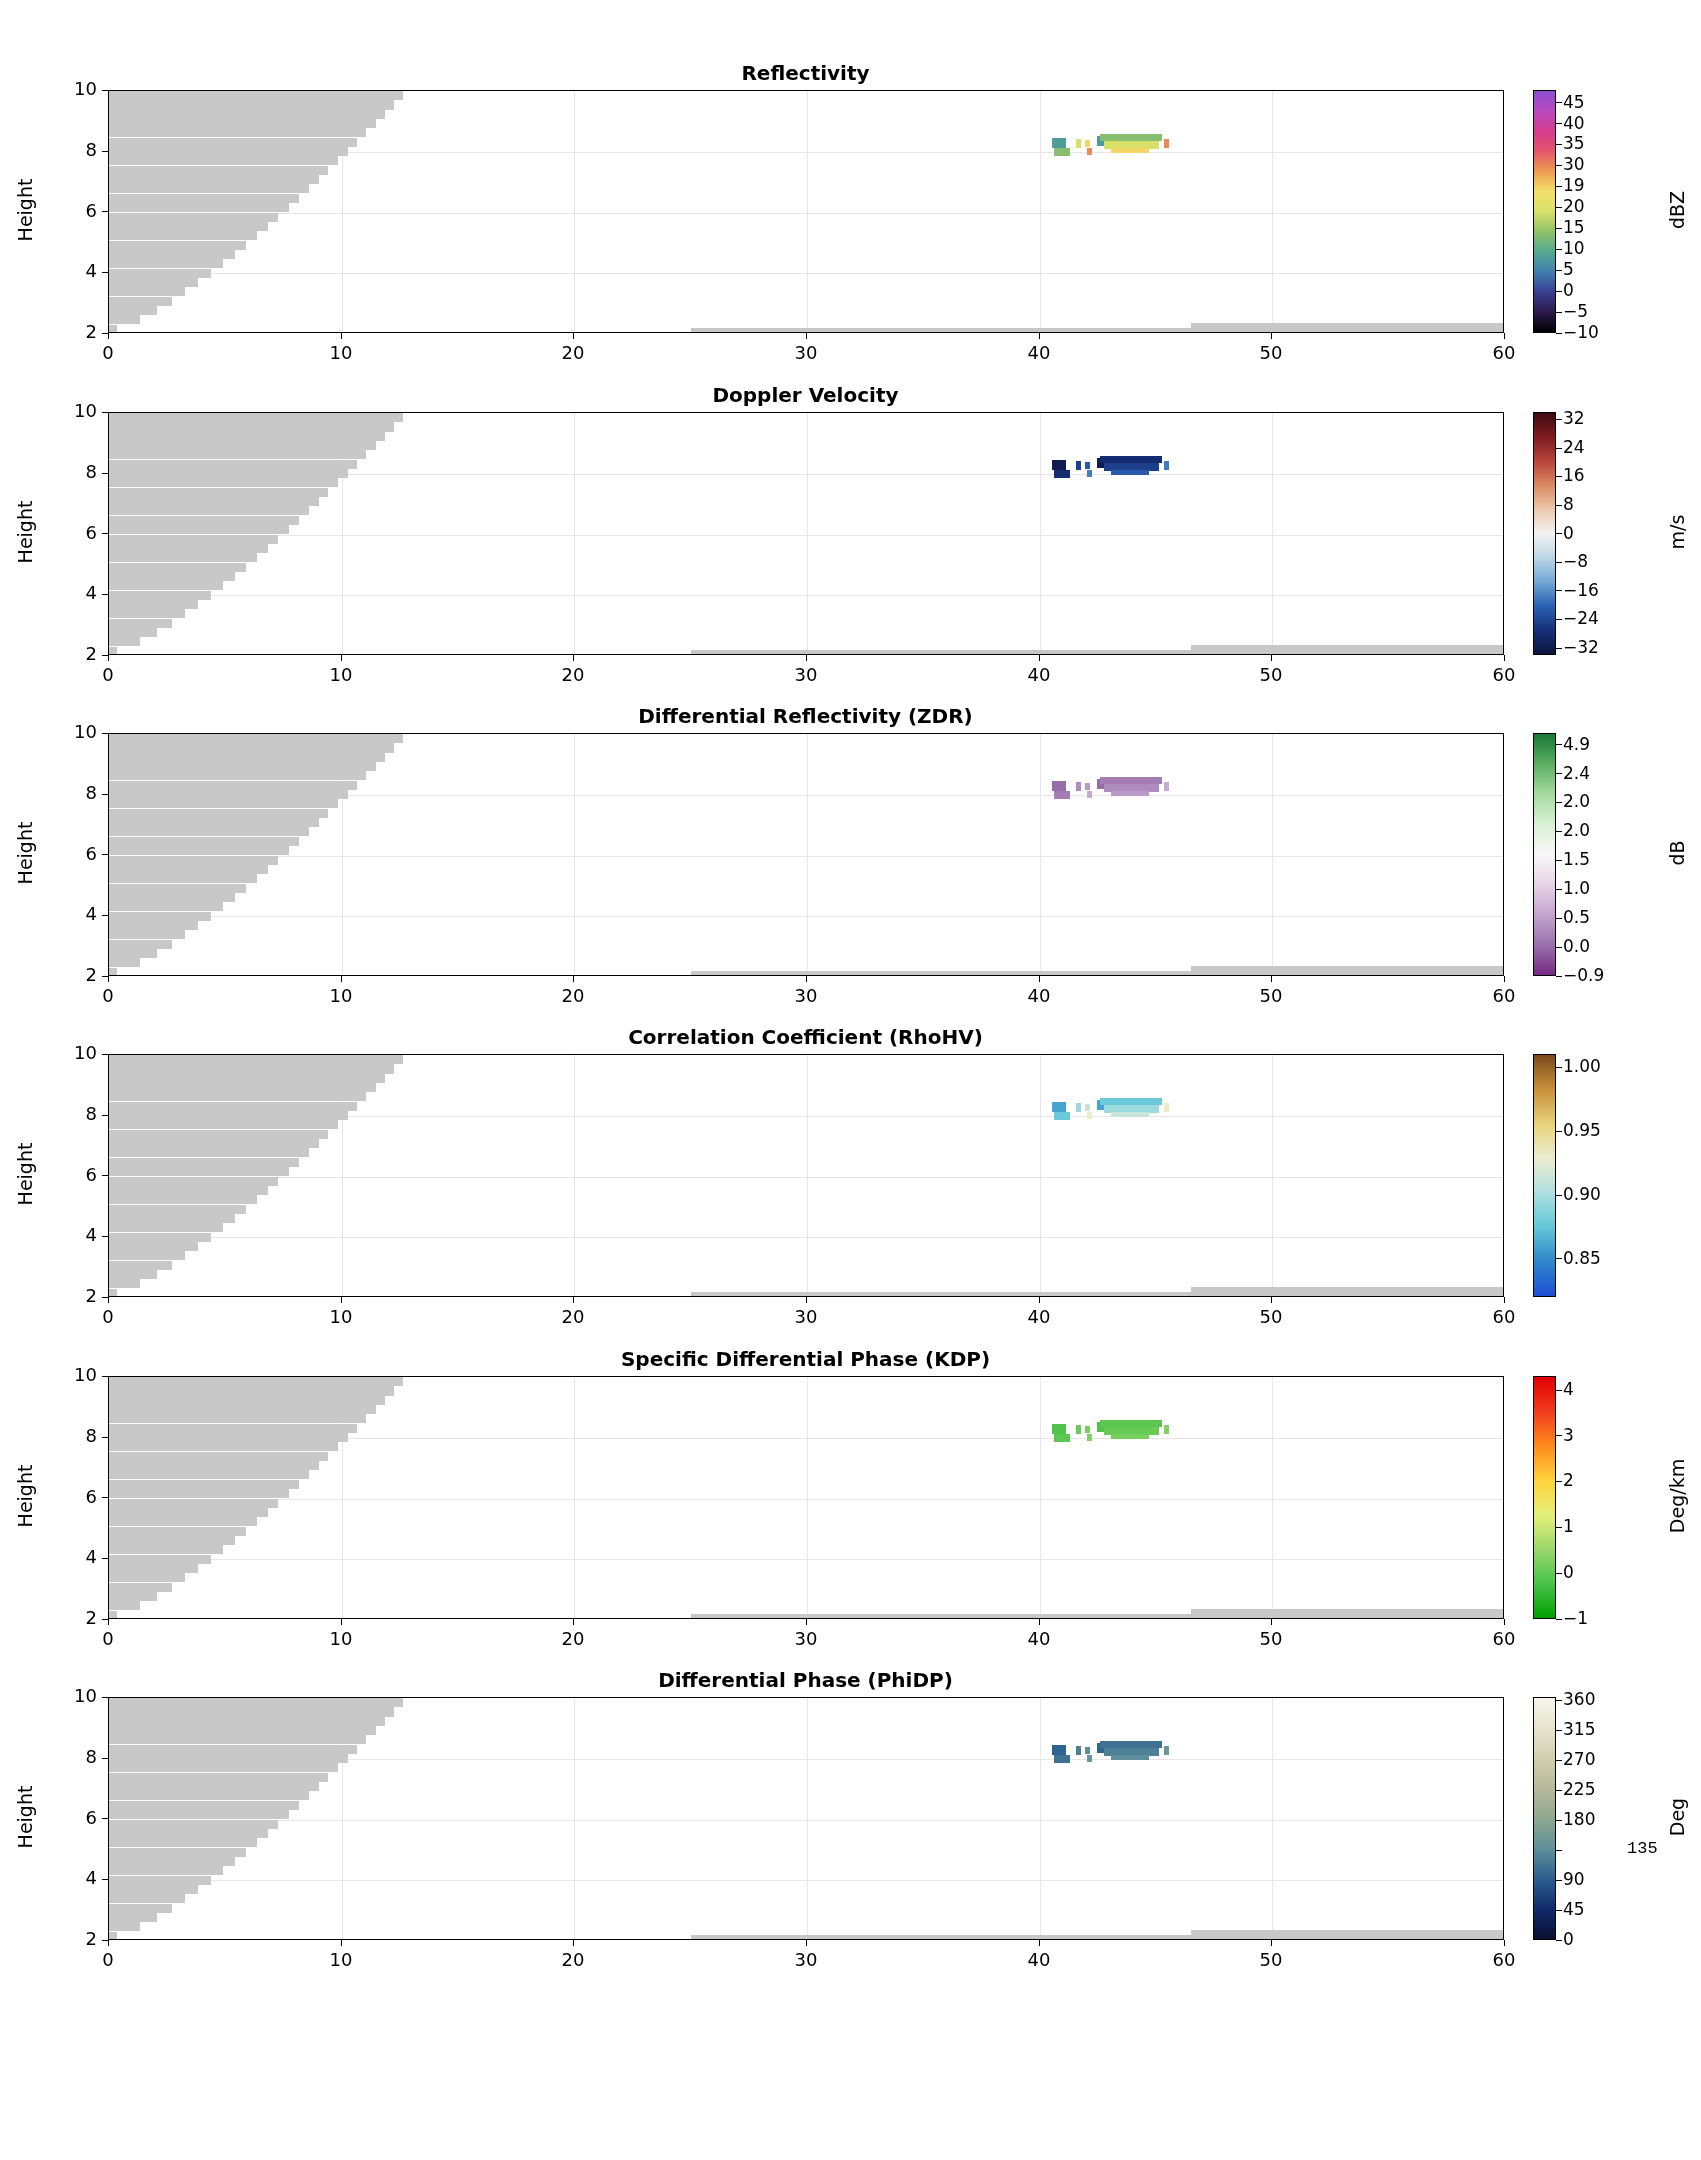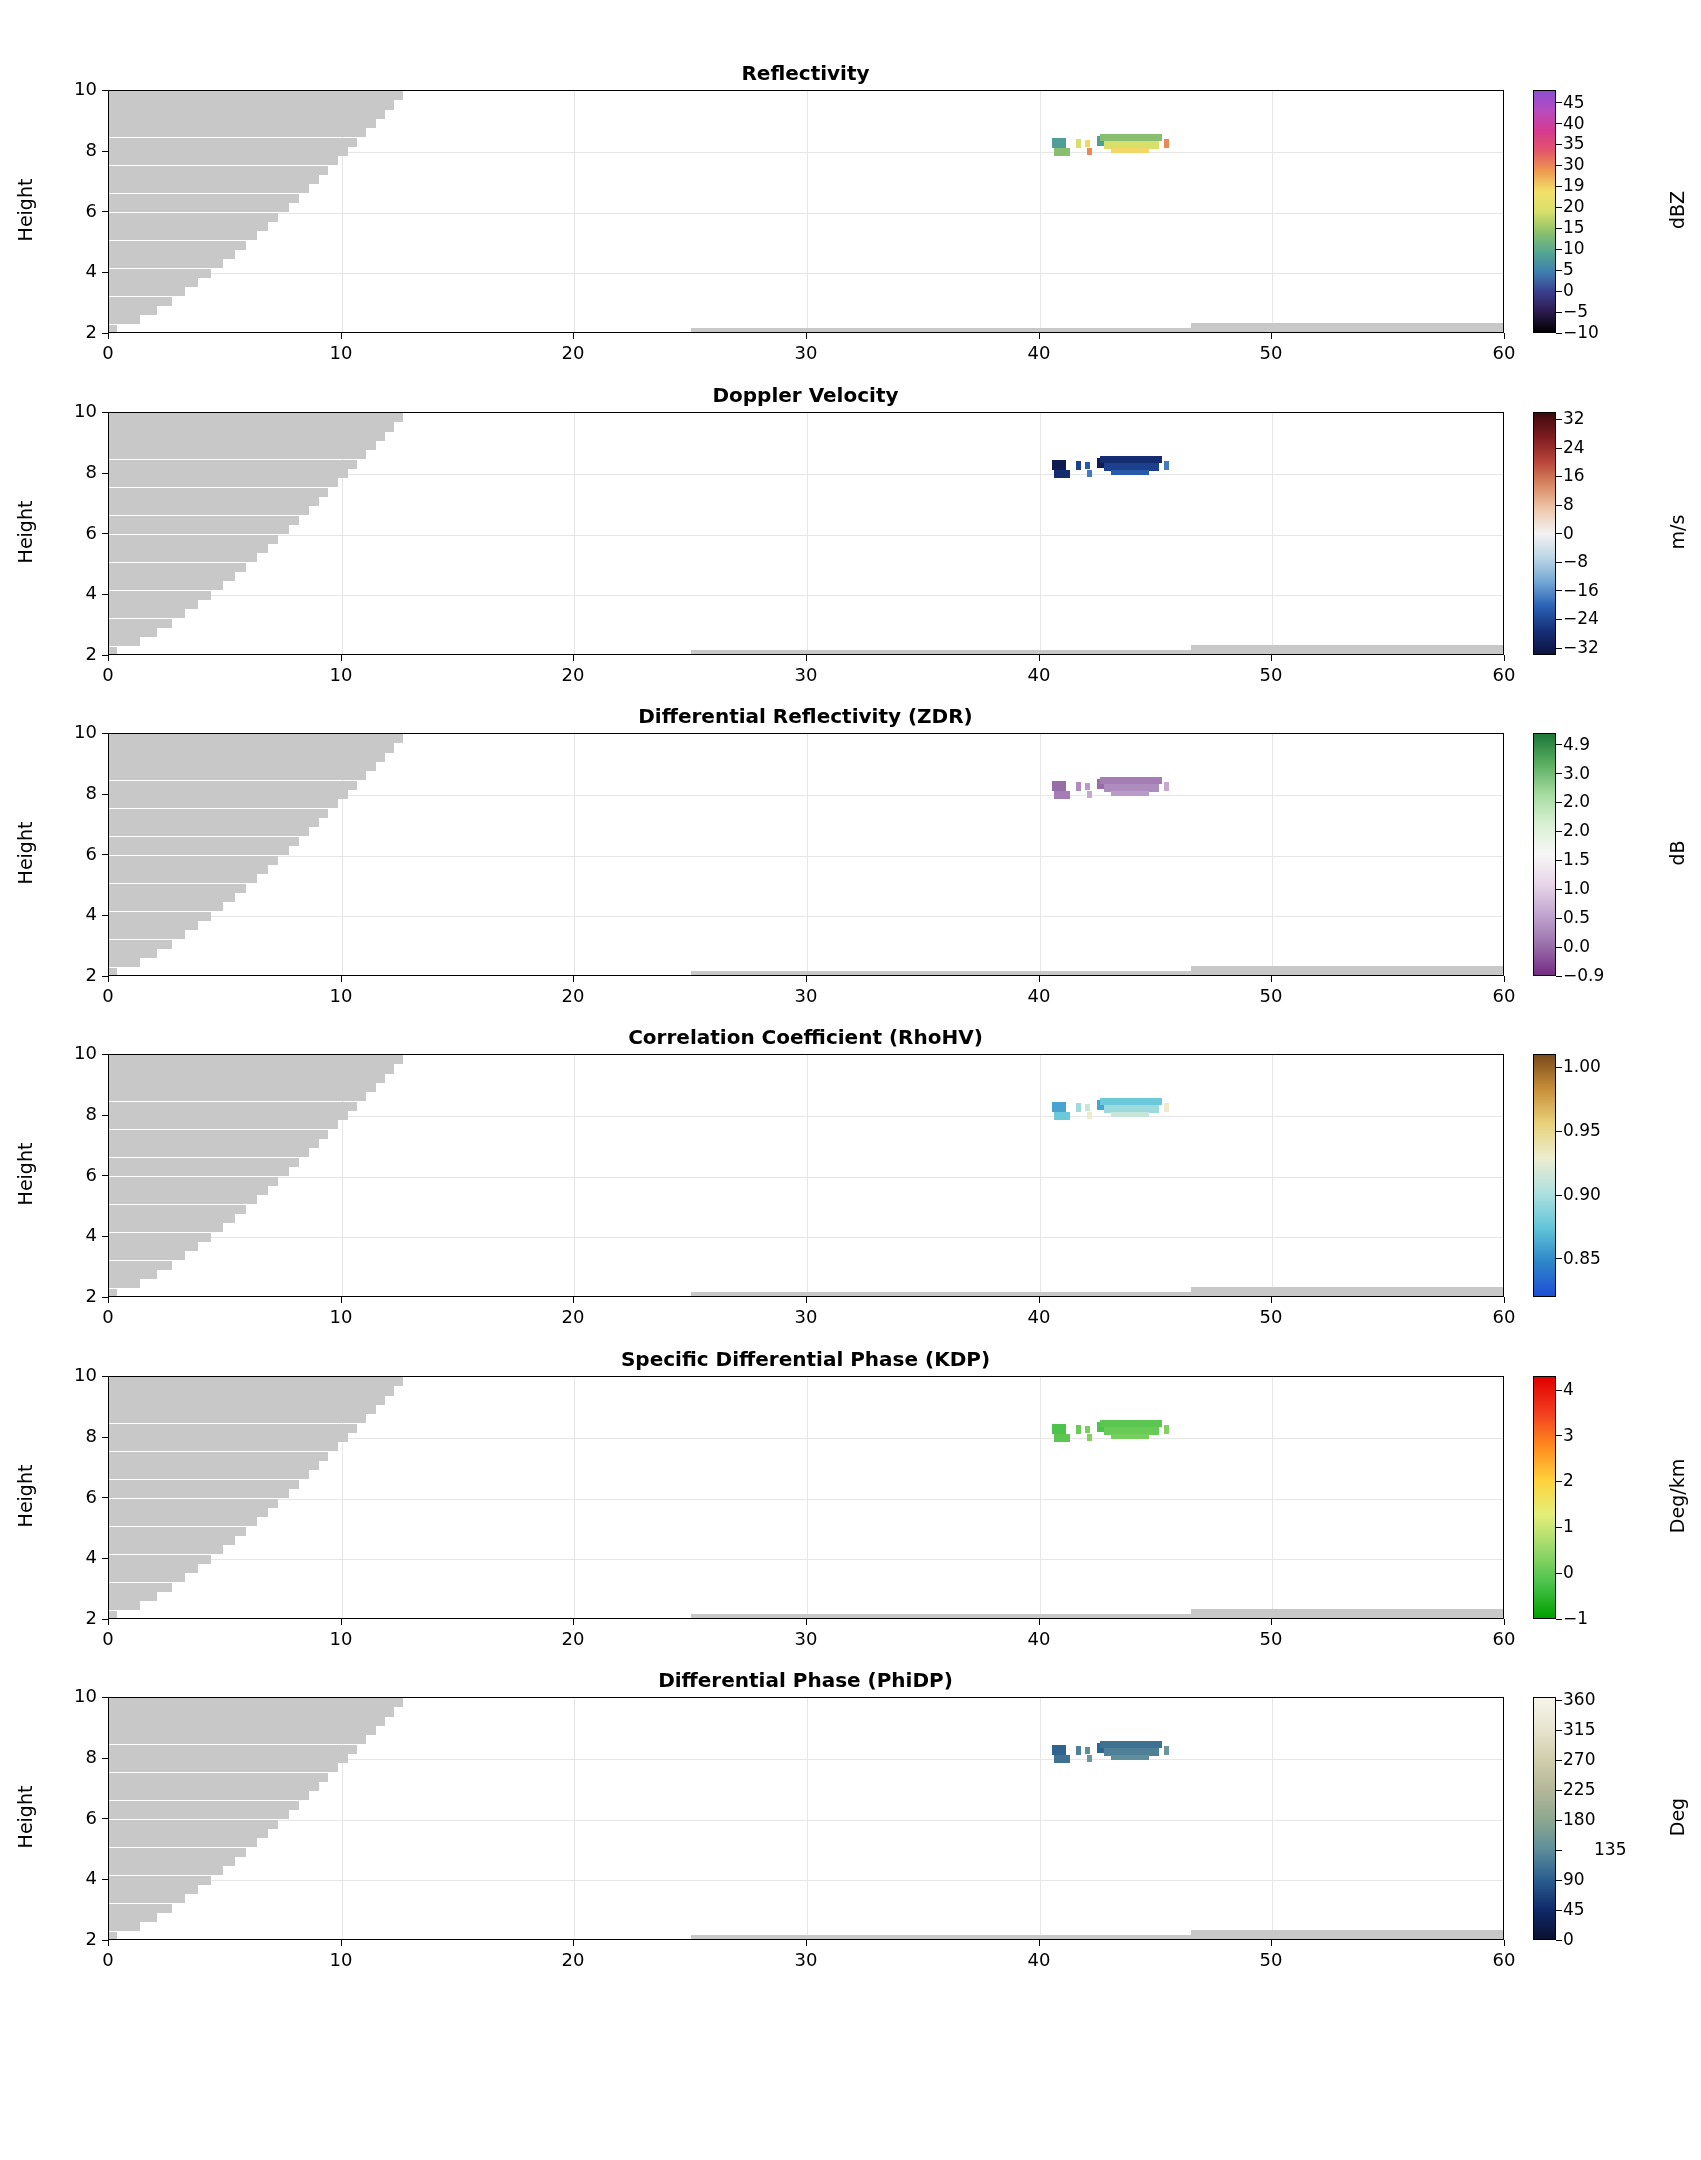--- a/index.html
+++ b/index.html
@@ -424,21 +424,21 @@
         <div class="tick-x" style="left: 1039px; top: 281px;">40</div>
         <div class="tickmark-x" style="left: 1039px; top: 272px;"></div>
         <div class="tick-x" style="left: 1271px; top: 281px;">50</div>
         <div class="tickmark-x" style="left: 1271px; top: 272px;"></div>
         <div class="tick-x" style="left: 1504px; top: 281px;">60</div>
         <div class="tickmark-x" style="left: 1504px; top: 272px;"></div>
         <div class="ylabel" style="left: -52px; top: 138px;">Height</div>
         <div class="cbar" style="left: 1533px; top: 29px; height: 243px; background: linear-gradient(rgb(27, 120, 55), rgb(90, 174, 97), rgb(166, 219, 160), rgb(217, 240, 211), rgb(247, 247, 247), rgb(231, 212, 232), rgb(194, 165, 207), rgb(153, 112, 171), rgb(118, 42, 131));"></div>
         <div class="cbar-tick-label" style="left: 1563px; top: 30px;">4.9</div>
         <div class="cbar-tickmark" style="left: 1556px; top: 40px;"></div>
-        <div class="cbar-tick-label" style="left: 1563px; top: 59px;">3.0</div>
+        <div class="cbar-tick-label" style="left: 1563px; top: 59px;">2.4</div>
         <div class="cbar-tickmark" style="left: 1556px; top: 69px;"></div>
         <div class="cbar-tick-label" style="left: 1563px; top: 87px;">2.0</div>
         <div class="cbar-tickmark" style="left: 1556px; top: 98px;"></div>
         <div class="cbar-tick-label" style="left: 1563px; top: 116px;">2.0</div>
         <div class="cbar-tickmark" style="left: 1556px; top: 127px;"></div>
         <div class="cbar-tick-label" style="left: 1563px; top: 145px;">1.5</div>
         <div class="cbar-tickmark" style="left: 1556px; top: 156px;"></div>
         <div class="cbar-tick-label" style="left: 1563px; top: 174px;">1.0</div>
         <div class="cbar-tickmark" style="left: 1556px; top: 185px;"></div>
         <div class="cbar-tick-label" style="left: 1563px; top: 203px;">0.5</div>
@@ -703,21 +703,21 @@
         <div class="cbar-tick-label" style="left: 1563px; top: 21.3px;">360</div>
         <div class="cbar-tickmark" style="left: 1556px; top: 32px;"></div>
         <div class="cbar-tick-label" style="left: 1563px; top: 51px;">315</div>
         <div class="cbar-tickmark" style="left: 1556px; top: 62px;"></div>
         <div class="cbar-tick-label" style="left: 1563px; top: 81px;">270</div>
         <div class="cbar-tickmark" style="left: 1556px; top: 92px;"></div>
         <div class="cbar-tick-label" style="left: 1563px; top: 111px;">225</div>
         <div class="cbar-tickmark" style="left: 1556px; top: 122px;"></div>
         <div class="cbar-tick-label" style="left: 1563px; top: 141px;">180</div>
         <div class="cbar-tickmark" style="left: 1556px; top: 152px;"></div>
-        <div class="cbar-tick-label" style="left: 1594px; top: 171px;">135</div>
+        <div class="cbar-tick-label" style="left: 1627px; top: 171px; font-family: Liberation Mono, monospace;">135</div>
         <div class="cbar-tickmark" style="left: 1556px; top: 182px;"></div>
         <div class="cbar-tick-label" style="left: 1563px; top: 201px;">90</div>
         <div class="cbar-tickmark" style="left: 1556px; top: 212px;"></div>
         <div class="cbar-tick-label" style="left: 1563px; top: 231px;">45</div>
         <div class="cbar-tickmark" style="left: 1556px; top: 242px;"></div>
         <div class="cbar-tick-label" style="left: 1563px; top: 261px;">0</div>
         <div class="cbar-tickmark" style="left: 1556px; top: 272px;"></div>
         <div class="cbar-label" style="left: 1605px; top: 138px;">Deg</div>
       </div>
     </div>

